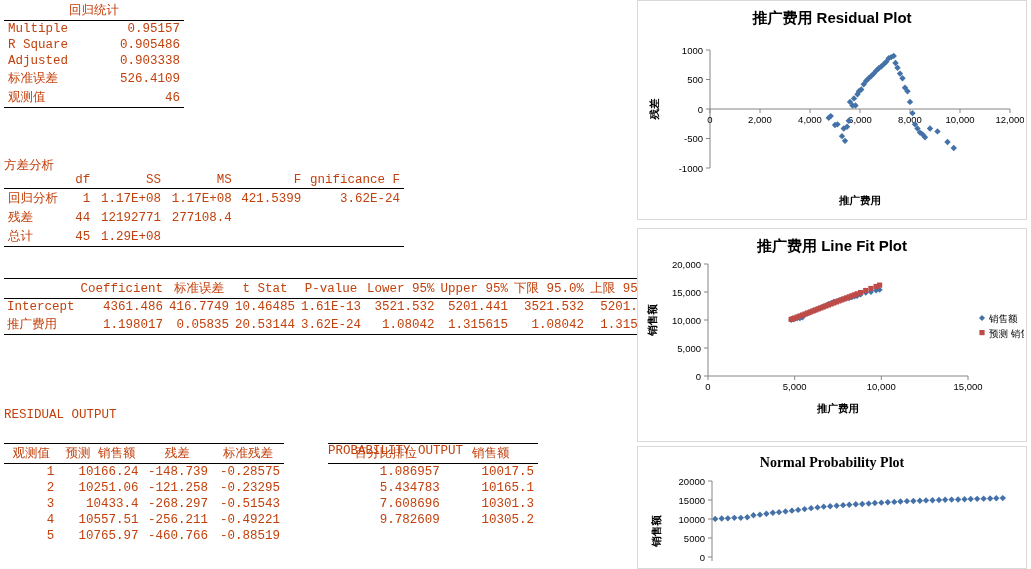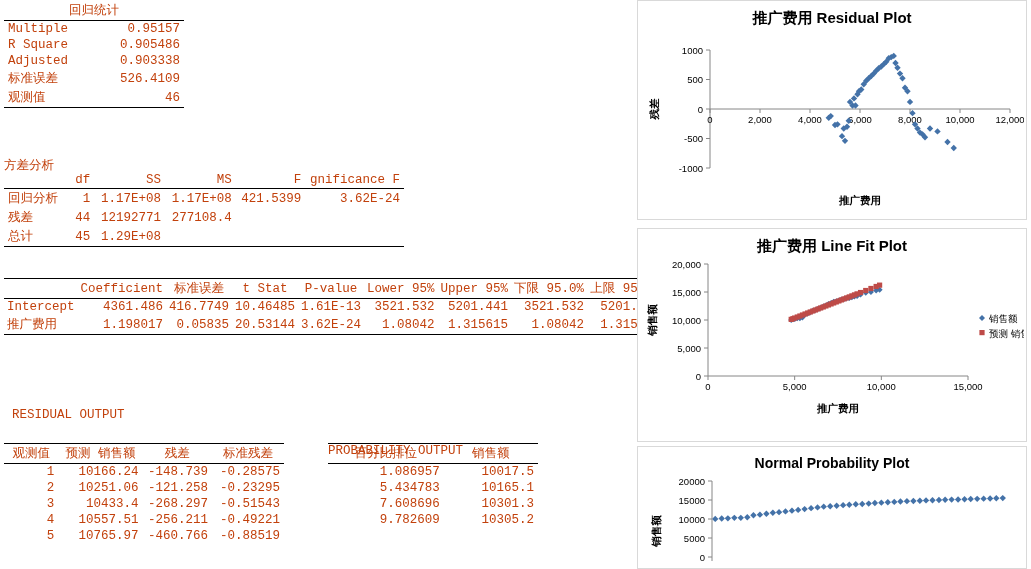--- a/index.html
+++ b/index.html
@@ -26,34 +26,34 @@
   #anova{position:absolute;left:4px;top:172px;width:400px;}
   #anova td{padding:1px 4px;}
   #anova .hdr td{border-bottom:1px solid #000;}
   #anova .last td{border-bottom:1px solid #000;}
 
   #coef{position:absolute;left:4px;top:278px;width:590px;}
   #coef td{padding:1px 3px;}
   #coef .hdr td{border-top:1px solid #000;border-bottom:1px solid #000;}
   #coef .last td{border-bottom:1px solid #000;}
 
-  #resid-head{position:absolute;left:4px;top:408px;margin-left:8px;}
+  #resid-head{position:absolute;left:4px;top:408px;}
   #prob-head{position:absolute;left:328px;top:408px;margin-top:36px;}
   #resid-tbl{position:absolute;left:4px;top:443px;width:280px;}
   #prob-tbl{position:absolute;left:328px;top:443px;width:210px;}
   #resid-tbl .hdr td,#prob-tbl .hdr td{border-bottom:1px solid #000;border-top:1px solid #000;}
   #resid-tbl td,#prob-tbl td{padding:1px 4px;}
 
   
   .chart-box{position:absolute;background:#fff;border:1px solid #d9d9d9;box-shadow:0 0 0 0 #fff;}
   #chart-resid{left:637px;top:0;width:388px;height:218px;}
   #chart-linefit{left:637px;top:228px;width:388px;height:212px;}
   #chart-normal{left:637px;top:446px;width:388px;height:121px;}
   .chart-title{text-align:center;font-weight:bold;font-size:15px;color:#000;margin-top:8px;}
-  .chart-title.small{font-size:14px;}
+  .chart-title.small{font-size:14px;font-family:Liberation Serif, serif;}
   .axis-label{font-size:9.5px;fill:#000;}
   .axis-title{font-size:10.5px;font-weight:bold;fill:#000;}
   .axis-title-v{font-size:10.5px;font-weight:bold;fill:#000;}
   .legend-txt{font-size:9.5px;fill:#000;}
   svg{display:block;}
 </style>
 </head>
 <body>
 
 <div id="left-pane">

